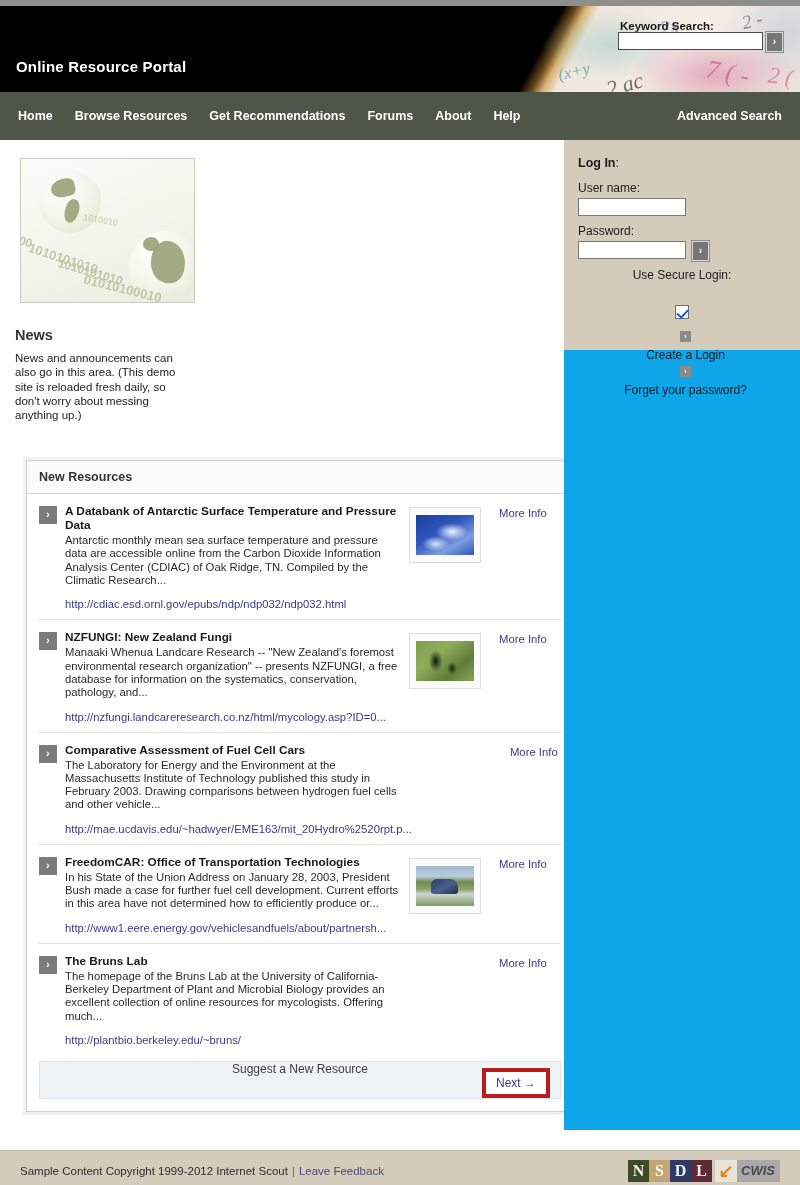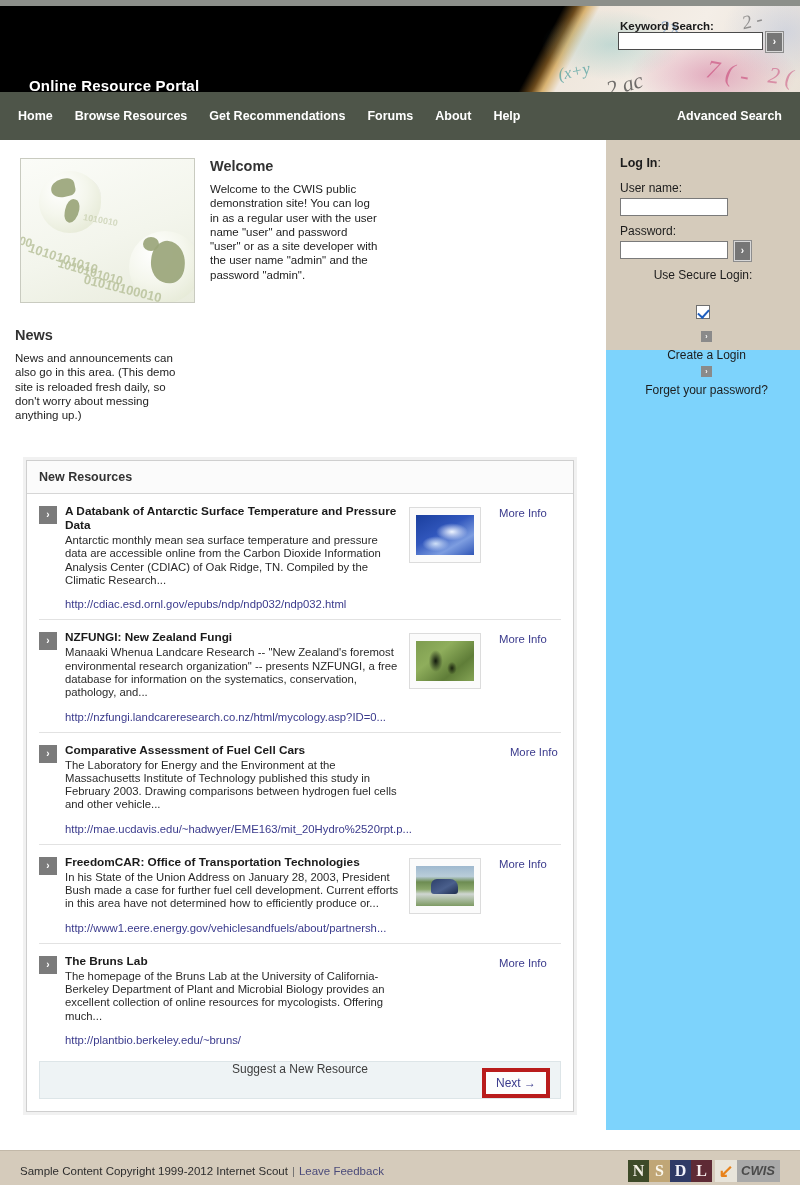--- a/index.html
+++ b/index.html
@@ -43,26 +43,25 @@
   }
   #banner-photo .s1 { left: 48px; top: 56px; font-size: 17px; transform: rotate(-12deg); color: rgba(60,150,150,0.65); }
   #banner-photo .s2 { left: 96px; top: 66px; font-size: 22px; transform: rotate(-16deg); color: rgba(40,40,40,0.65); }
   #banner-photo .s3 { left: 150px; top: 10px; font-size: 20px; transform: rotate(-8deg); color: rgba(70,120,180,0.55); }
   #banner-photo .s4 { left: 196px; top: 52px; font-size: 26px; transform: rotate(10deg); color: rgba(200,70,120,0.6); }
   #banner-photo .s5 { left: 232px; top: 4px; font-size: 19px; transform: rotate(-14deg); color: rgba(60,60,60,0.5); }
   #banner-photo .s6 { left: 258px; top: 58px; font-size: 23px; transform: rotate(8deg); color: rgba(200,70,120,0.5); }
 
   #site-title {
     position: absolute;
-    left: 29px; top: 58px;
+    left: 16px; top: 58px;
     color: #ffffff;
     font-size: 15px;
     font-weight: bold;
     letter-spacing: 0.2px;
-    margin-top: 19px;
   }
 
   #keyword-search {
     position: absolute;
     right: 17px; top: 20px;
     text-align: right;
     z-index: 4;
   }
   #keyword-search .ks-label {
     color: #1a1a1a;
@@ -121,23 +120,23 @@
     background: #ffffff;
   }
   #main-col {
     position: absolute;
     left: 0; top: 0;
     width: 598px;
   }
   #side-col {
     position: absolute;
     right: 0; top: 0;
-    width: 194px;
+    width: 236px;
     height: 990px;
-    background: #7dd3fc;
+    background: #0ea5e9;
   }
 
   
   #welcome-block {
     display: flex;
     padding: 18px 0 0 20px;
   }
   #globe-image {
     width: 175px; height: 145px;
     flex: 0 0 175px;
@@ -519,24 +518,20 @@
         <div class="globe g2"></div>
         <div class="land l1"></div>
         <div class="land l2"></div>
         <div class="land l3"></div>
         <div class="land l4"></div>
         <span class="binary b1">00</span>
         <span class="binary b2">1010101010</span>
         <span class="binary b3">1010101010</span>
         <span class="binary b4">01010100010</span>
         <span class="binary b5">1010010</span>
-      </div>
-      <div id="welcome-text">
-        <h2>Welcome</h2>
-        <p>Welcome to the CWIS public demonstration site! You can log in as a regular user with the user name "user" and password "user" or as a site developer with the user name "admin" and the password "admin".</p>
       </div>
     </div>
 
     <div id="news-block">
       <h2>News</h2>
       <p>News and announcements can also go in this area. (This demo site is reloaded fresh daily, so don't worry about messing anything up.)</p>
     </div>
 
     <div id="resources-panel">
       <div id="resources-header">New Resources</div>

